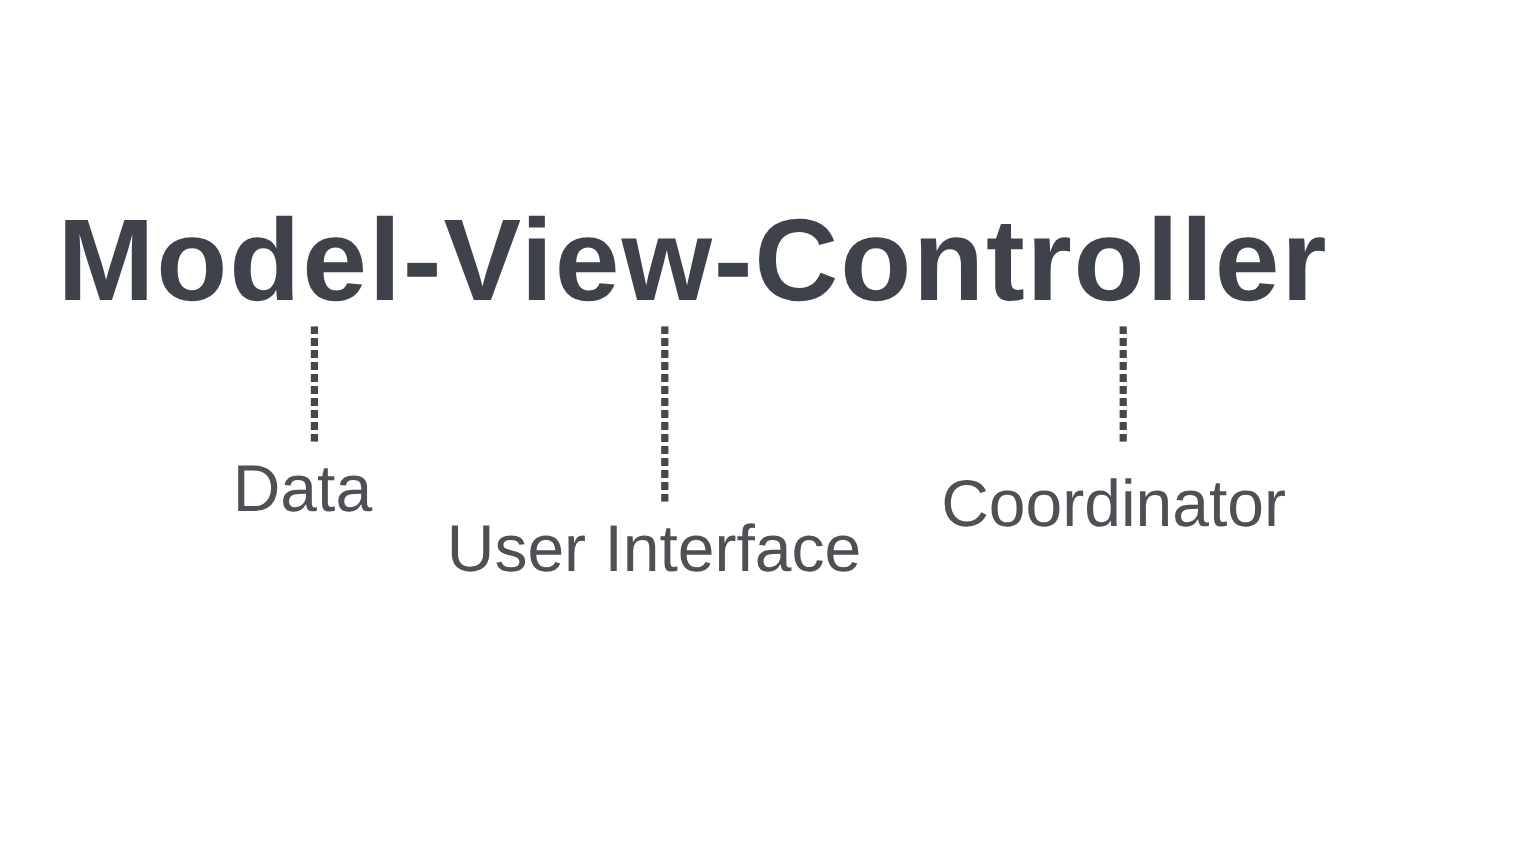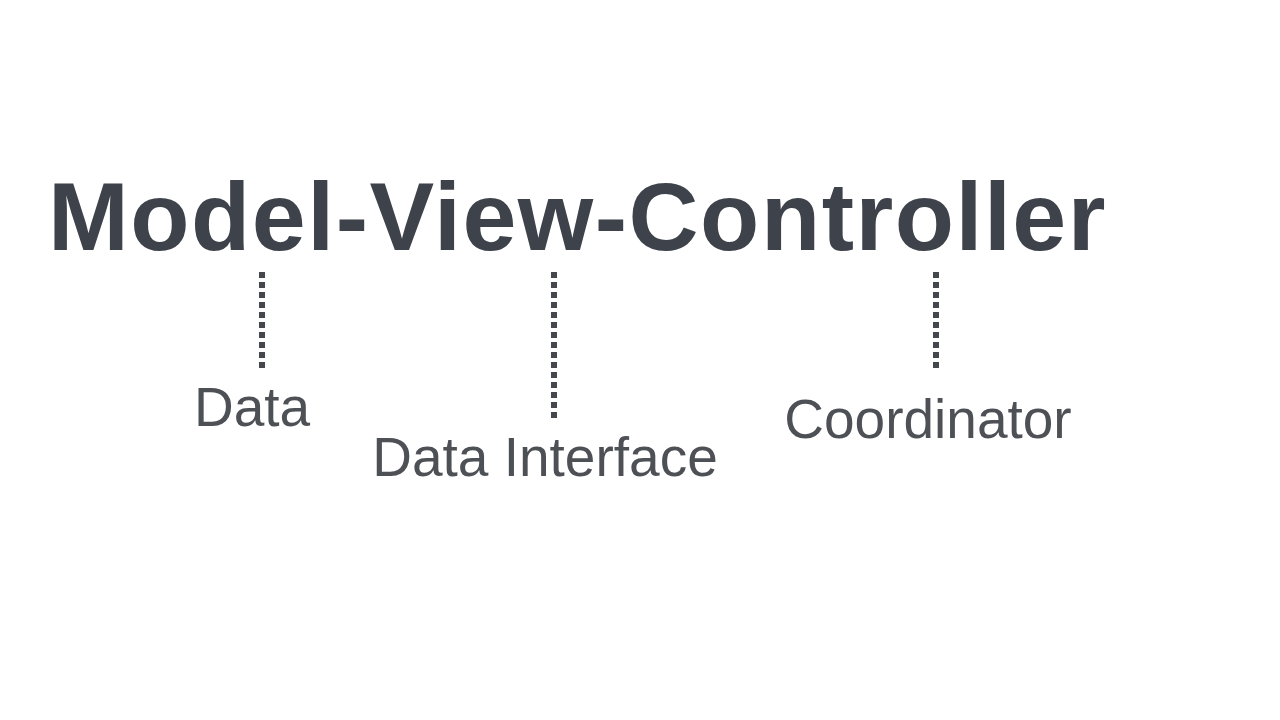--- a/index.html
+++ b/index.html
@@ -60,16 +60,16 @@
 
 <div class="stage">
 
   <h1 class="title">Model-View-Controller</h1>
 
   <div class="dotline c1"></div>
   <div class="dotline c2"></div>
   <div class="dotline c3"></div>
 
   <div class="annotation l1">Data</div>
-  <div class="annotation l2">Data Interface</div>
+  <div class="annotation l2">User Interface</div>
   <div class="annotation l3">Coordinator</div>
 
 </div>
 
 </body></html>

